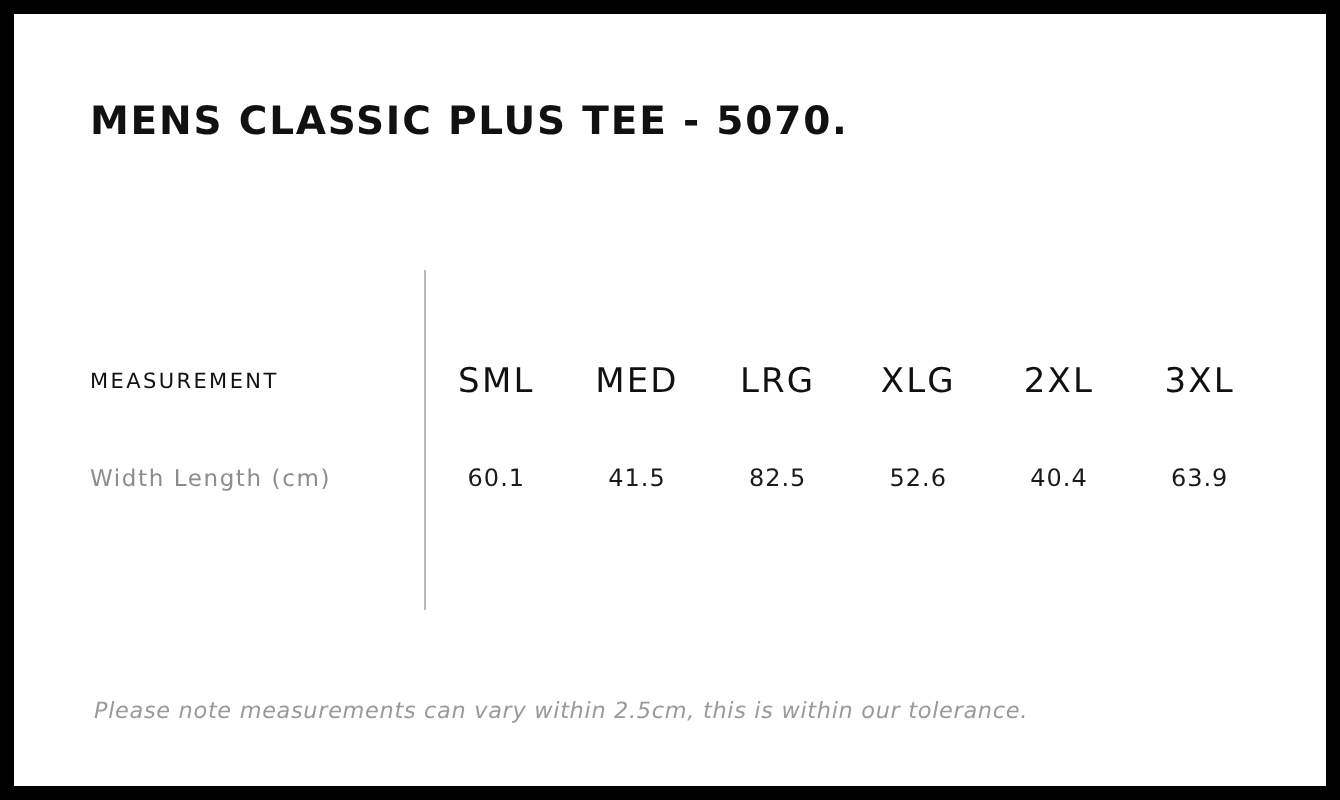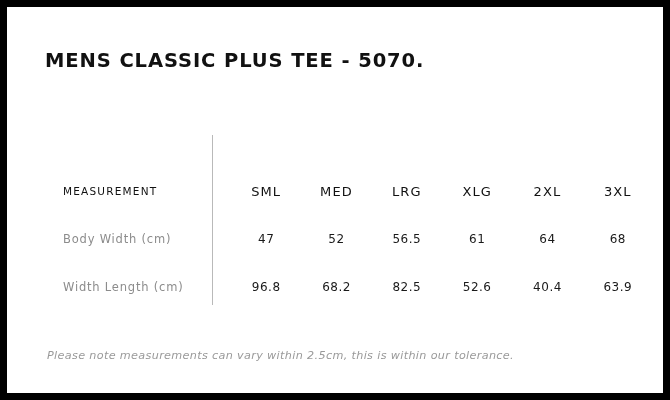--- a/index.html
+++ b/index.html
@@ -42,21 +42,21 @@
   .vrule {
     position: absolute;
     left: 205px;
     top: 128px;
     width: 1px;
     height: 170px;
     background: #b9b9b9;
   }
   table.size-table {
     position: absolute;
-    left: 56px;
+    left: 38px;
     top: 160px;
     width: 590px;
     border-collapse: collapse;
     table-layout: fixed;
   }
   table.size-table th,
   table.size-table td {
     padding: 0;
     height: 48px;
     vertical-align: middle;
@@ -65,21 +65,21 @@
   th.col-measure {
     width: 168px;
     text-align: left;
     font-size: 10.5px;
     font-weight: bold;
     letter-spacing: 1.2px;
     color: #111111;
   }
   th.col-size {
     text-align: center;
-    font-size: 13px;
+    font-size: 17px;
     font-weight: bold;
     letter-spacing: 1.1px;
     color: #111111;
   }
   td.row-label {
     text-align: left;
     font-size: 11.5px;
     letter-spacing: 0.8px;
     color: #8c8c8c;
   }
@@ -117,32 +117,23 @@
           <th class="col-size">SML</th>
           <th class="col-size">MED</th>
           <th class="col-size">LRG</th>
           <th class="col-size">XLG</th>
           <th class="col-size">2XL</th>
           <th class="col-size">3XL</th>
         </tr>
       </thead>
       <tbody>
         <tr>
-          <td class="row-label">Body Width (cm)</td>
-          <td class="cell-value">47</td>
-          <td class="cell-value">52</td>
-          <td class="cell-value">56.5</td>
-          <td class="cell-value">61</td>
-          <td class="cell-value">64</td>
-          <td class="cell-value">68</td>
-        </tr>
-        <tr>
           <td class="row-label">Width Length (cm)</td>
-          <td class="cell-value">96.8</td>
-          <td class="cell-value">68.2</td>
+          <td class="cell-value">60.1</td>
+          <td class="cell-value">41.5</td>
           <td class="cell-value">82.5</td>
           <td class="cell-value">52.6</td>
           <td class="cell-value">40.4</td>
           <td class="cell-value">63.9</td>
         </tr>
       </tbody>
     </table>
 
     <div class="note">Please note measurements can vary within 2.5cm, this is within our tolerance.</div>
 

